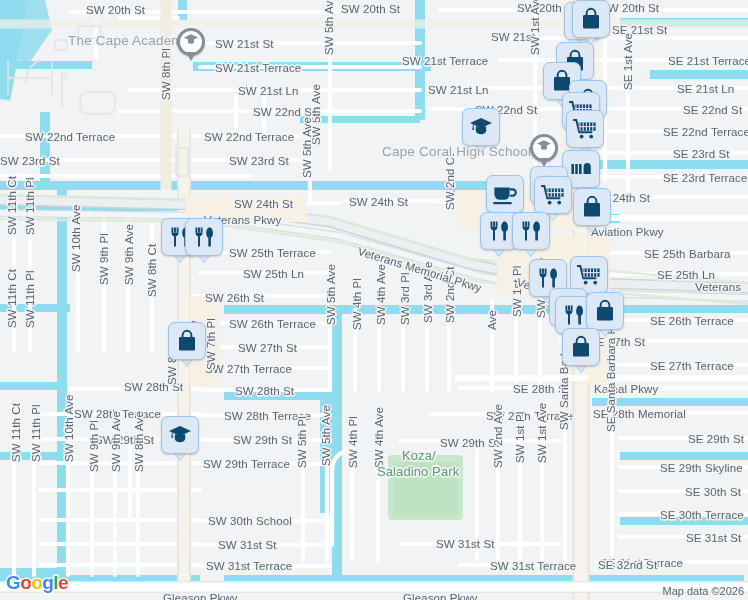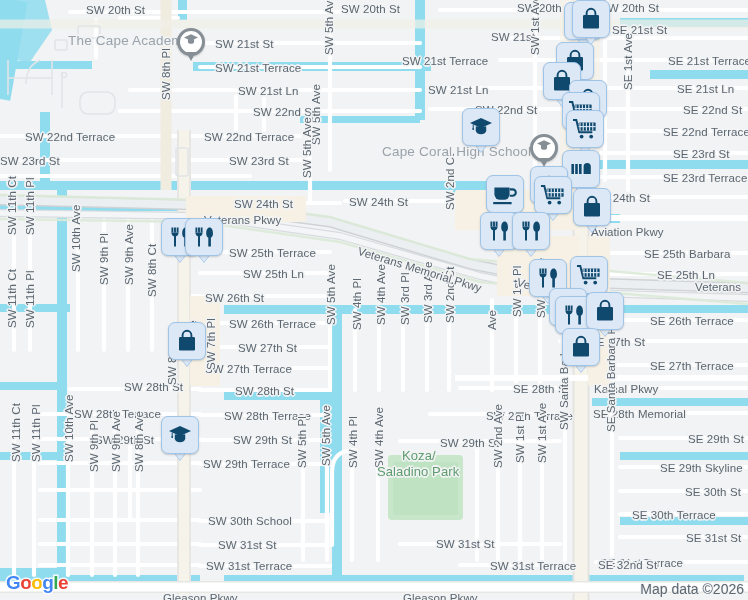--- a/index.html
+++ b/index.html
@@ -83,21 +83,21 @@
     position:absolute; left:6px; bottom:6px;
     font-size: 19px; font-weight: bold;
     letter-spacing: -0.6px;
     font-family: "Liberation Sans", sans-serif;
     -webkit-text-stroke: 3px rgba(255,255,255,.85);
     paint-order: stroke fill;
   }
   #glogo span { position: relative; }
   #attrib {
     position:absolute; right:4px; bottom:3px;
-    font-size: 14px; color:#5b6670;
+    font-size: 11px; color:#5b6670;
     text-shadow: 1px 0 #f2f3f4,-1px 0 #f2f3f4,0 1px #f2f3f4,0 -1px #f2f3f4;
   }
 </style>
 </head>
 <body>
 
 <div id="map">
 
   <svg id="svgmap" xmlns="http://www.w3.org/2000/svg" viewBox="0 0 748 600">
 
@@ -294,21 +294,21 @@
       <div class="lbl " style="left: 486px; top: 410px;">SW 28th Terrace</div>
       <div class="lbl " style="left: 593px; top: 408px;">SE 28th Memorial</div>
       <div class="lbl " style="left: 95px; top: 434px;">SW 29th St</div>
       <div class="lbl " style="left: 233px; top: 434px;">SW 29th St</div>
       <div class="lbl " style="left: 440px; top: 437px;">SW 29th St</div>
       <div class="lbl " style="left: 688px; top: 433px;">SE 29th St</div>
       <div class="lbl " style="left: 203px; top: 458px;">SW 29th Terrace</div>
       <div class="lbl " style="left: 660px; top: 462px;">SE 29th Skyline</div>
       <div class="lbl " style="left: 685px; top: 486px;">SE 30th St</div>
       <div class="lbl " style="left: 208px; top: 515px;">SW 30th School</div>
-      <div class="lbl " style="left: 632px; top: 509px;">SE 30th Terrace</div>
+      <div class="lbl " style="left: 660px; top: 509px;">SE 30th Terrace</div>
       <div class="lbl " style="left: 218px; top: 539px;">SW 31st St</div>
       <div class="lbl " style="left: 436px; top: 538px;">SW 31st St</div>
       <div class="lbl " style="left: 686px; top: 532px;">SE 31st St</div>
       <div class="lbl " style="left: 206px; top: 560px;">SW 31st Terrace</div>
       <div class="lbl " style="left: 490px; top: 560px;">SW 31st Terrace</div>
       <div class="lbl " style="left: 600px; top: 557px;">SE 31st Terrace</div>
       <div class="lbl " style="left: 163px; top: 592px;">Gleason Pkwy</div>
       <div class="lbl " style="left: 403px; top: 592px;">Gleason Pkwy</div>
       <div class="lbl " style="left: 598px; top: 559px;">SE 32nd St</div>
       <div class="lbl vert" style="left: 160px; top: 100px; transform: rotate(-90deg);">SW 8th Pl</div>

